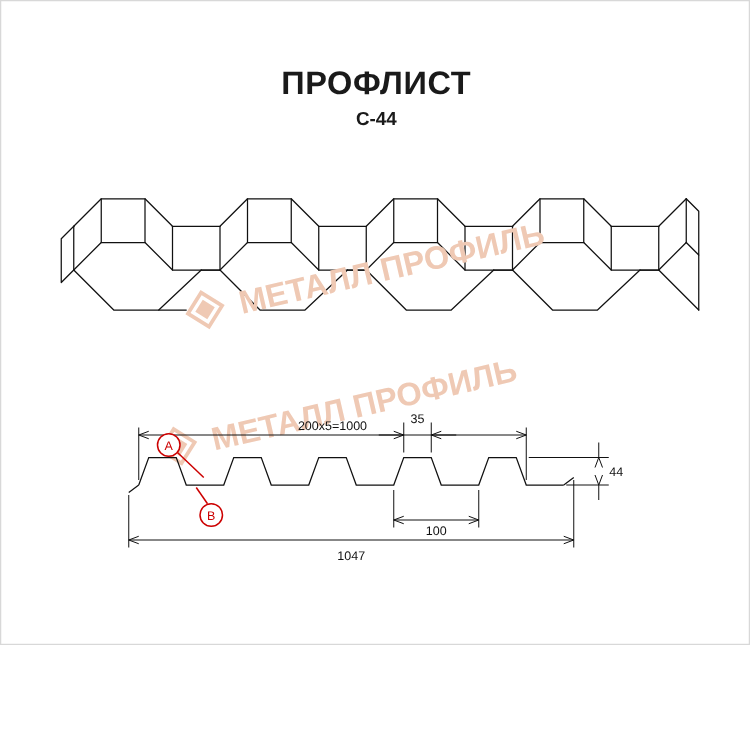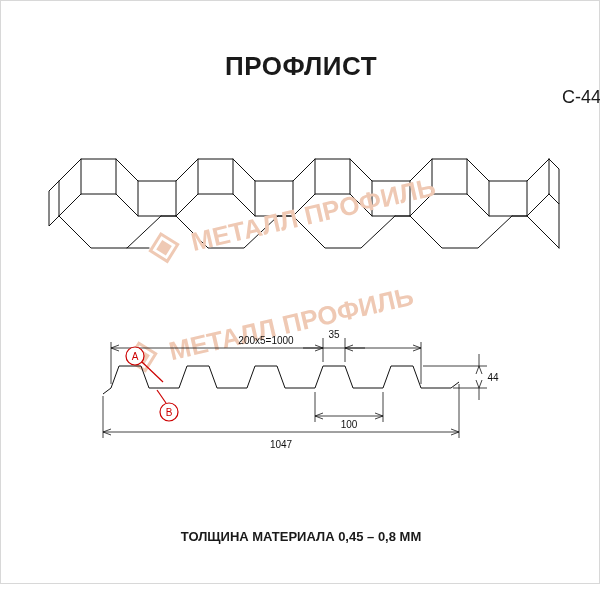--- a/index.html
+++ b/index.html
@@ -10,43 +10,43 @@
     width: 600px;
     height: 600px;
     background: #ffffff;
     font-family: "Liberation Sans", sans-serif;
     color: #000000;
     overflow: hidden;
   }
   .page {
     position: relative;
     width: 600px;
-    height: 584px;
+    height: 516px;
     box-sizing: border-box;
     border: 1px solid #d8d8d8;
   }
   .title {
     position: absolute;
     top: 50px;
     left: 0;
     width: 600px;
     text-align: center;
     font-size: 26px;
     font-weight: bold;
     letter-spacing: 0.5px;
     color: #1a1a1a;
   }
   .subtitle {
     position: absolute;
     top: 86px;
     left: 0;
     width: 600px;
-    text-align: right;
-    font-size: 18px;
-    font-weight: normal;
+    text-align: center;
+    font-size: 15px;
+    font-weight: bold;
     color: #1a1a1a;
   }
   .footer-note {
     position: absolute;
     top: 528px;
     left: 0;
     width: 600px;
     text-align: center;
     font-size: 13px;
     font-weight: bold;
@@ -218,15 +218,14 @@
         <path d="M 53 36 L 74 56" stroke="#cc0000" stroke-width="1.2" fill="none"></path>
       </g>
       <g>
         <circle cx="80" cy="86" r="9" fill="#ffffff" stroke="#cc0000" stroke-width="1.2"></circle>
         <text x="80" y="90" font-size="10" text-anchor="middle" fill="#cc0000">B</text>
         <path d="M 77 77 L 68 64" stroke="#cc0000" stroke-width="1.2" fill="none"></path>
       </g>
     </svg>
   </div>
 
-  <div class="footer-note">ТОЛЩИНА МАТЕРИАЛА 0,45 – 0,8 ММ</div>
 
 </div>
 
 </body></html>

